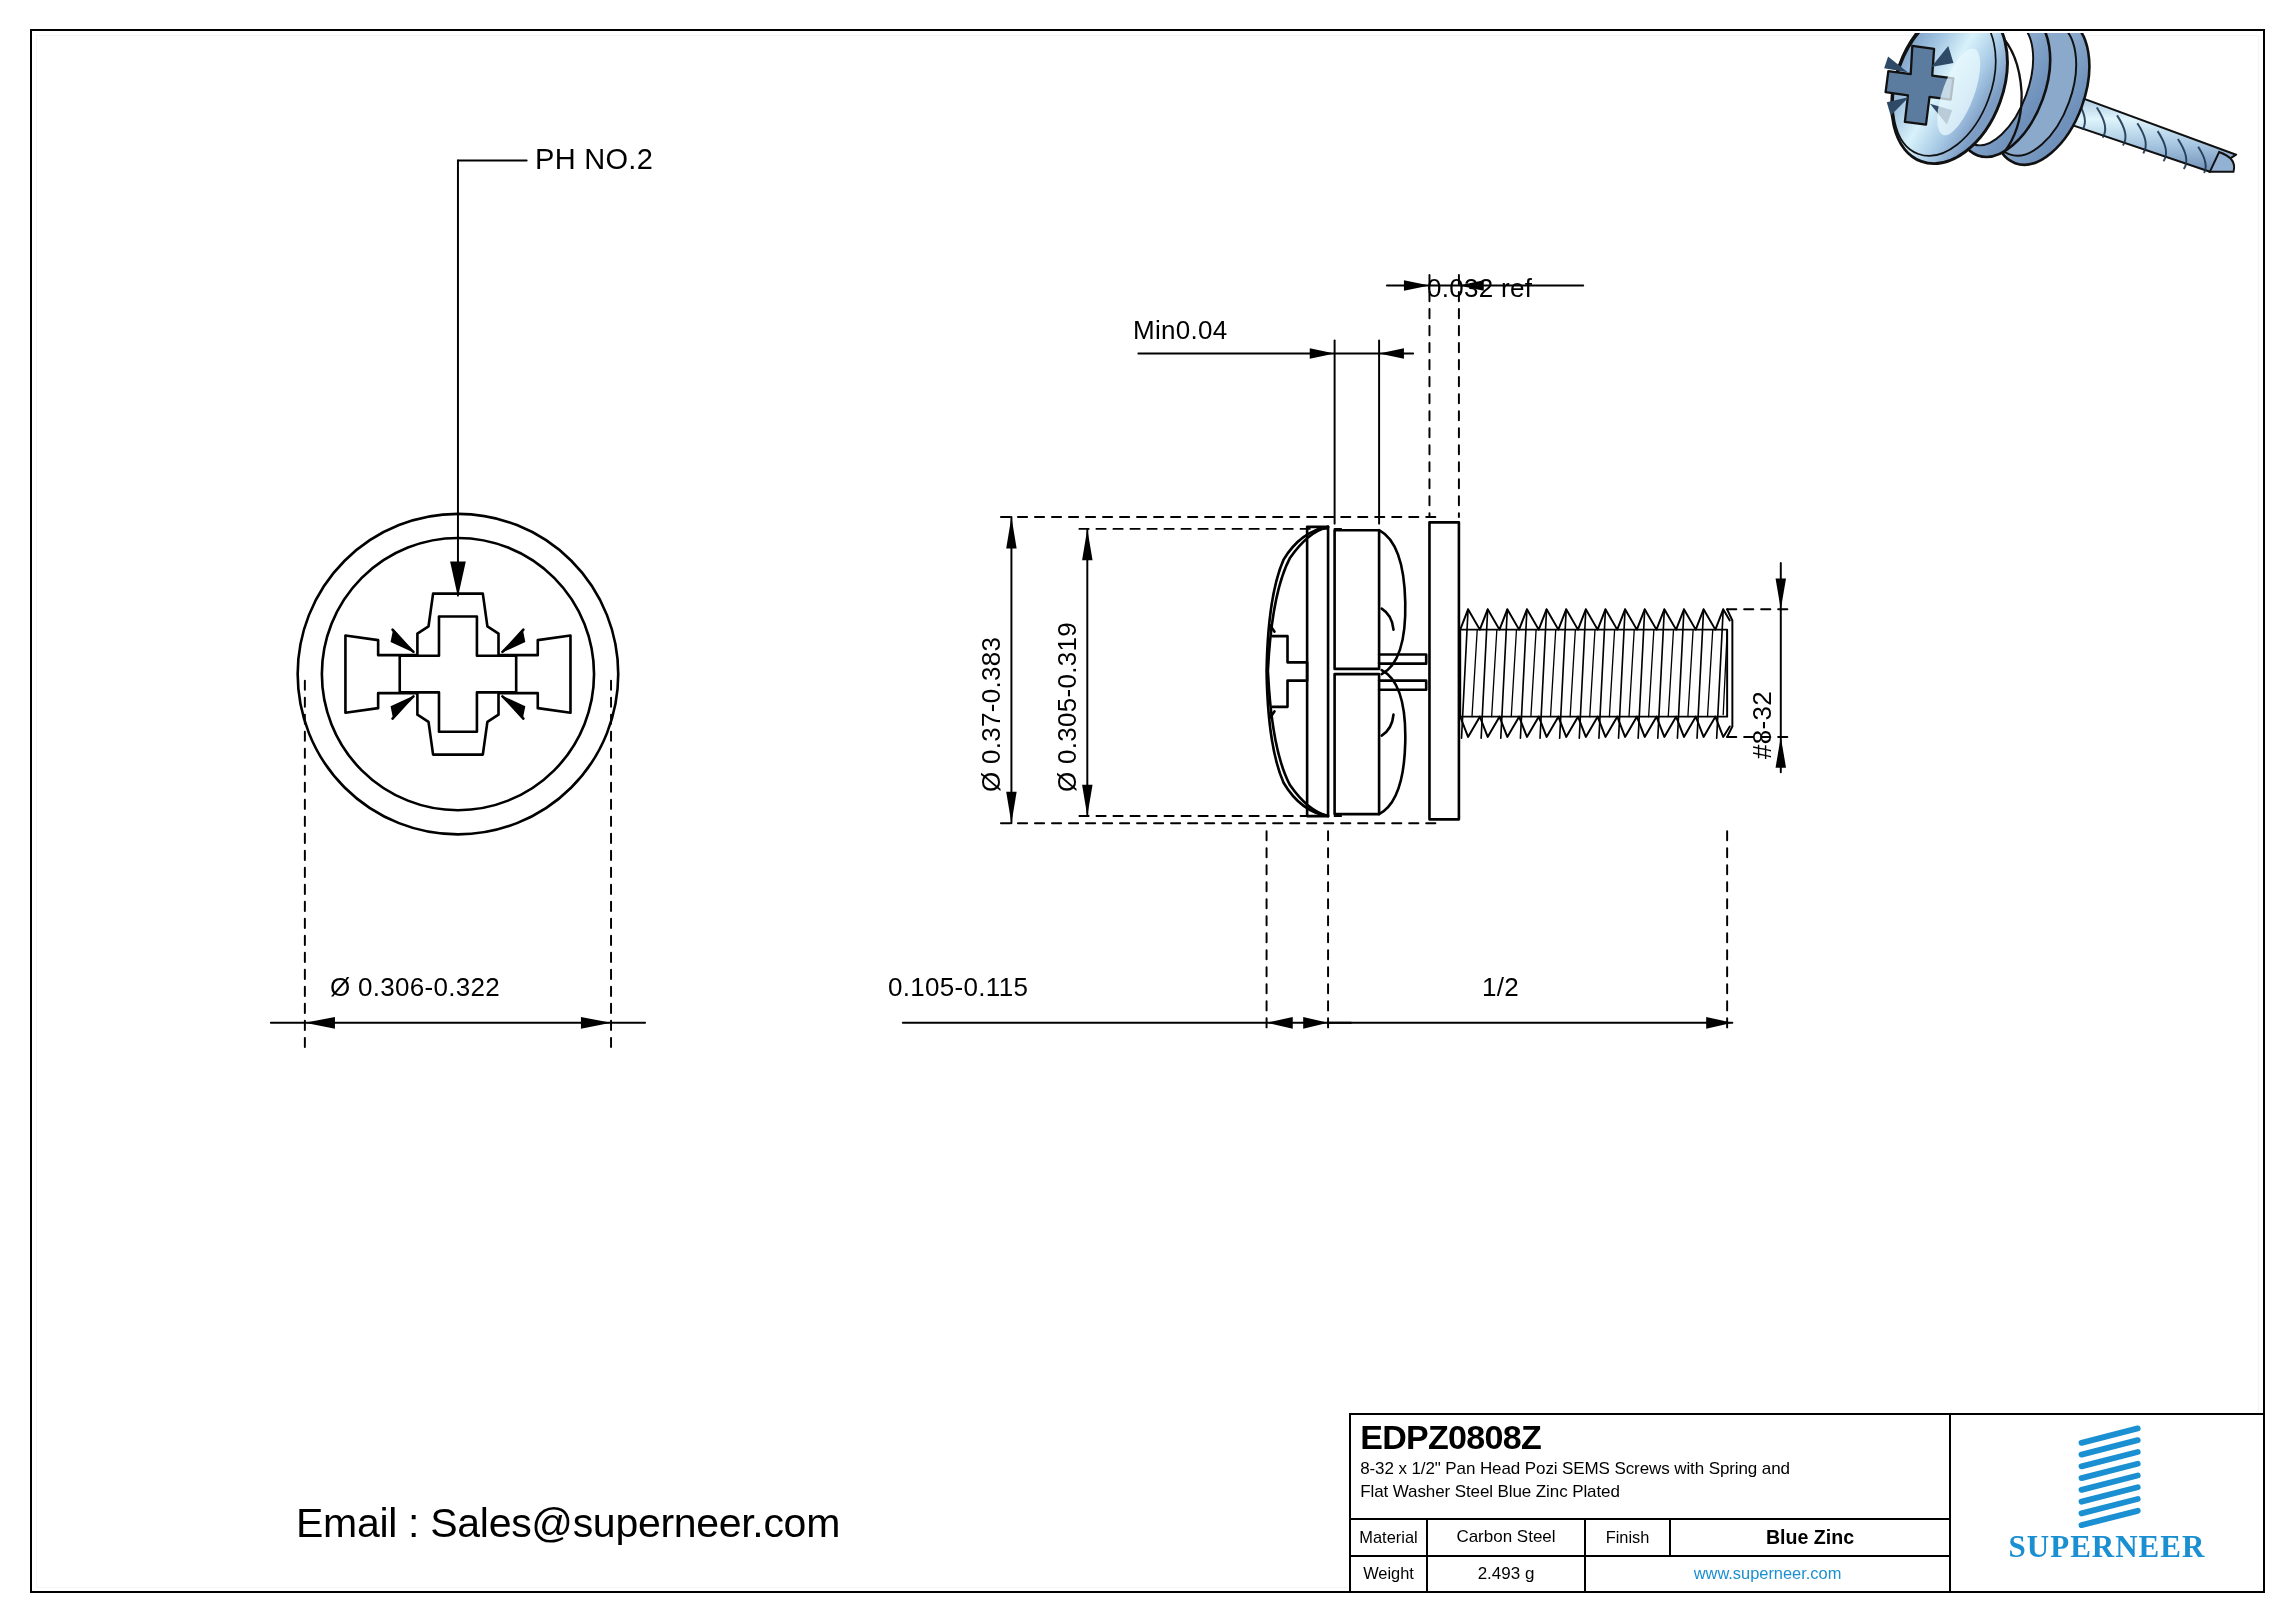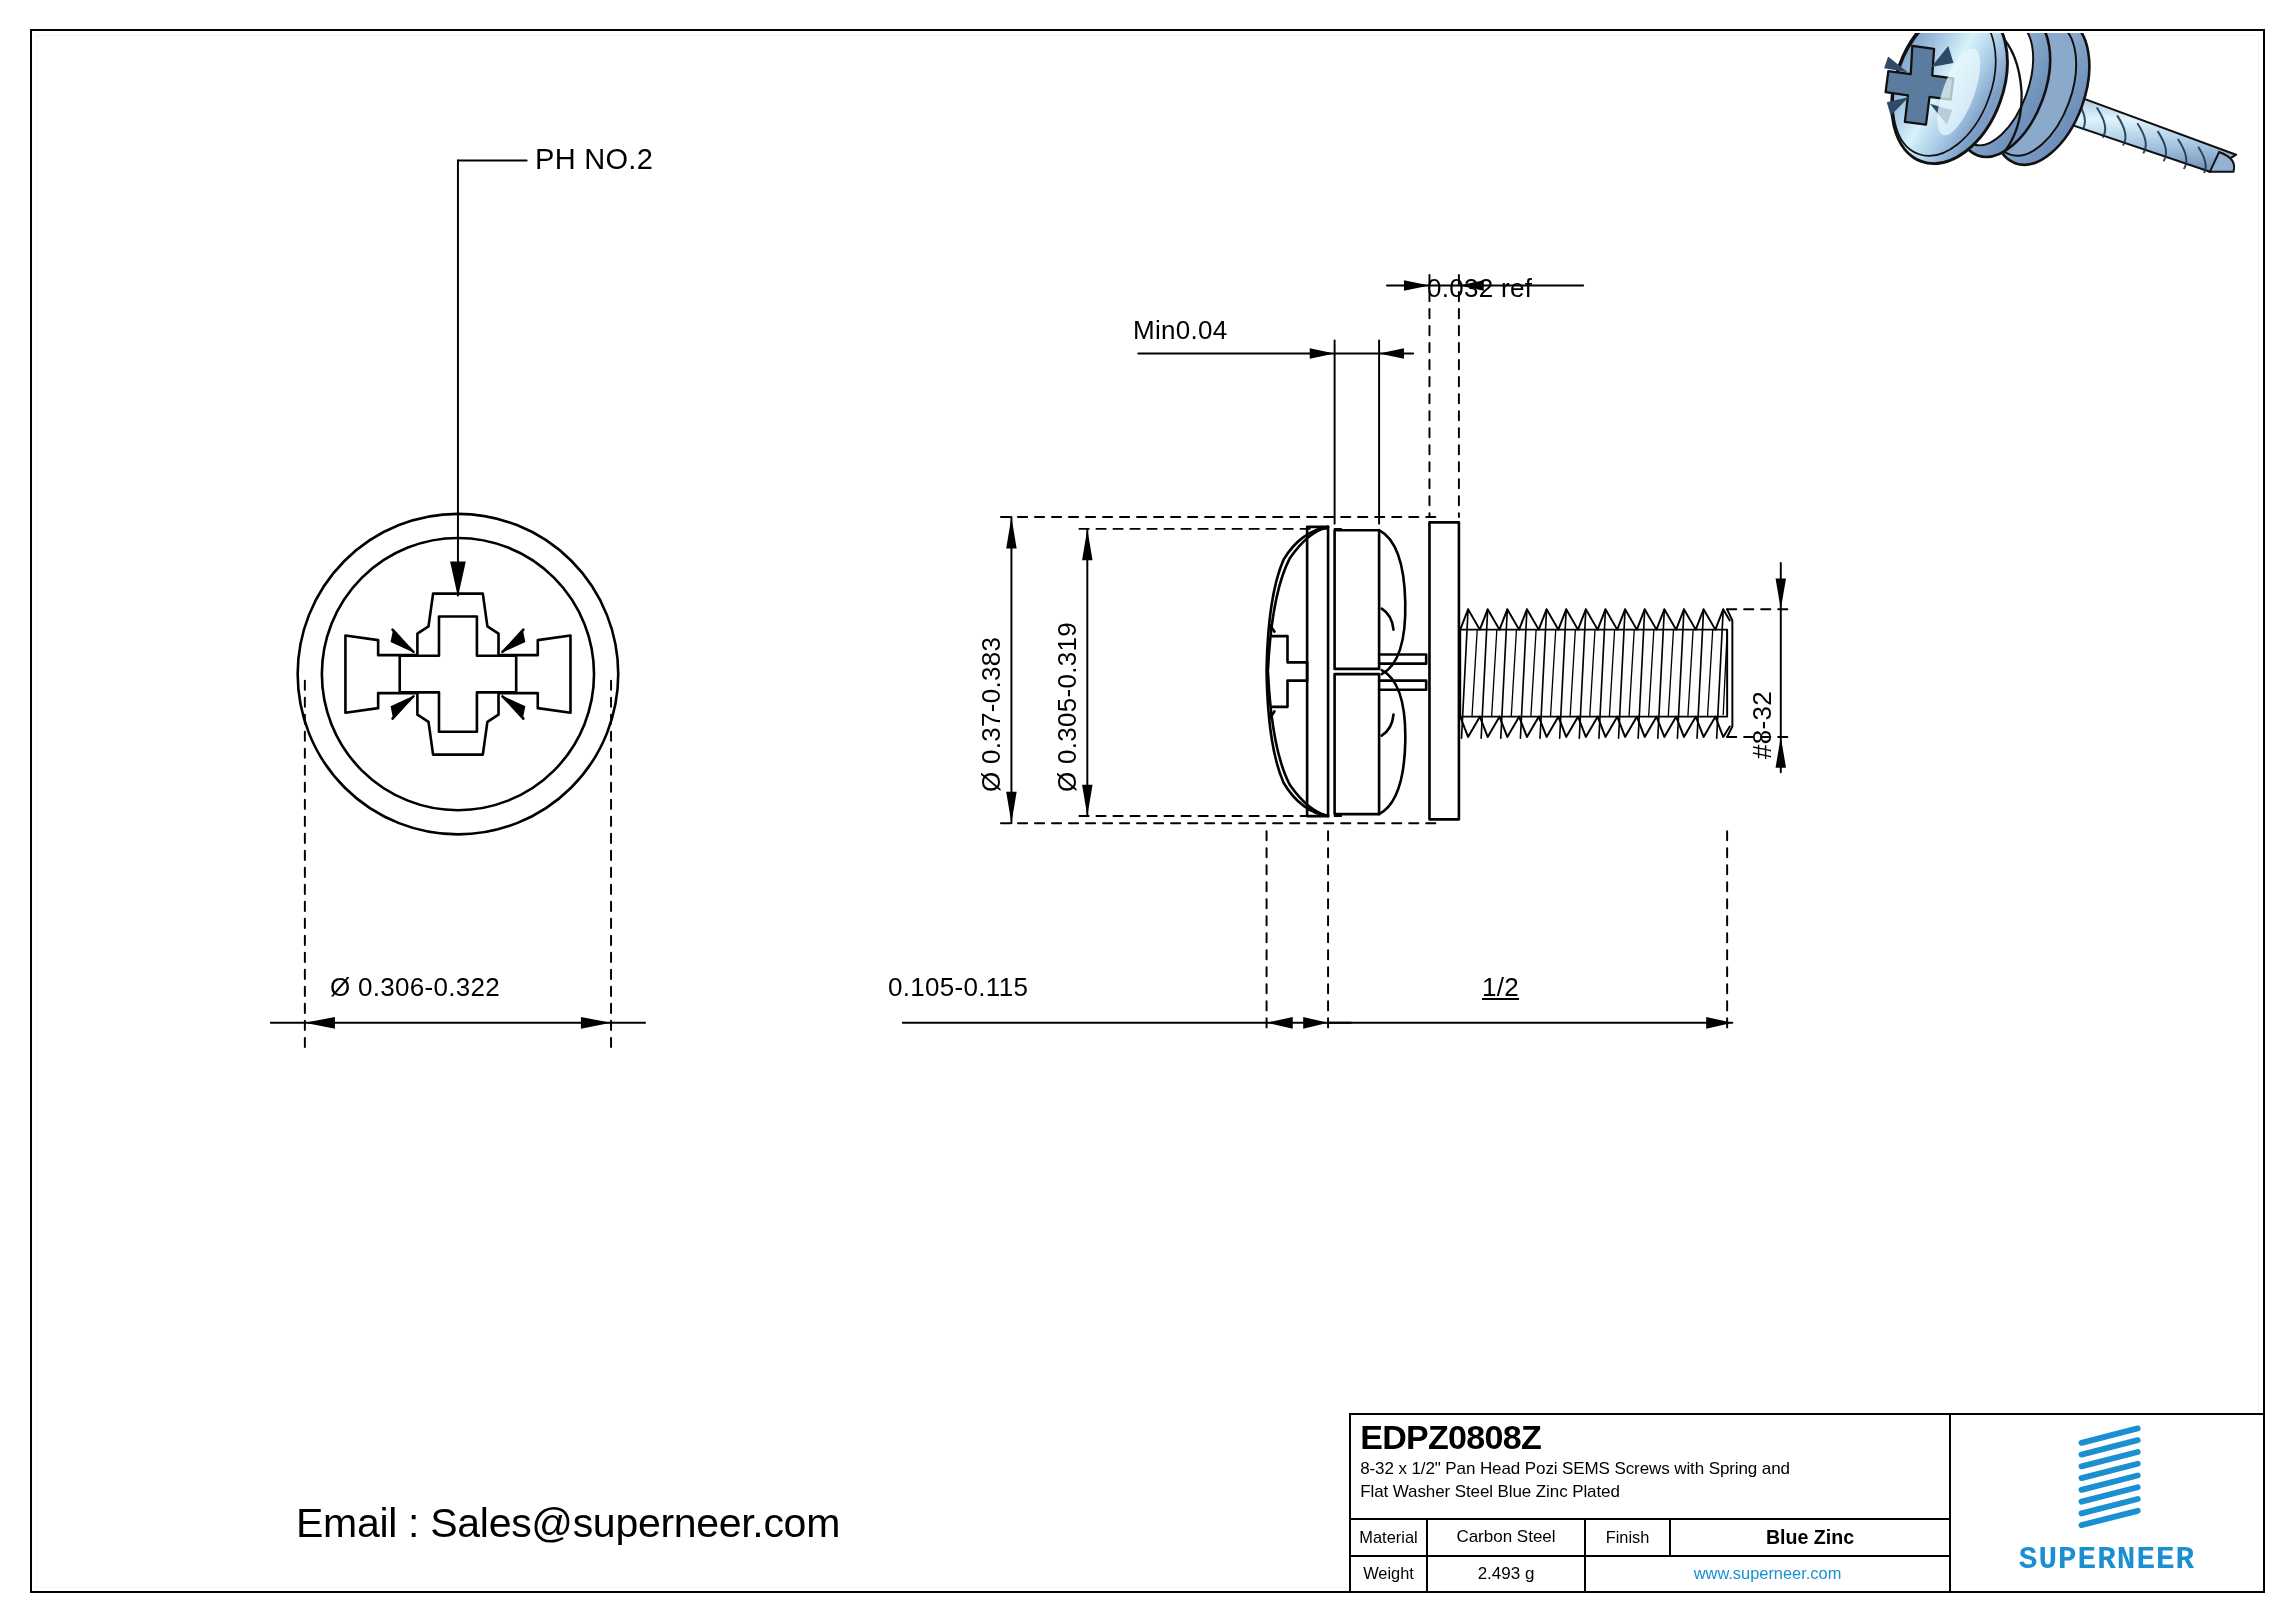--- a/index.html
+++ b/index.html
@@ -118,26 +118,26 @@
   #tb-right {
     flex: 1 1 auto;
     display: flex;
     flex-direction: column;
     align-items: center;
     justify-content: flex-start;
     padding-top: 7.9px;
   }
   #logo-mark { width: 98px; height: 105px; }
   #logo-word {
-    margin-top: 14px;
+    margin-top: 1px;
     font-size: 31px;
     font-weight: bold;
     color: #1a8fd1;
     letter-spacing: 1px;
-    font-family: Liberation Mono, monospace;
+    font-family: Liberation Serif, serif;
   }
 </style>
 </head>
 <body>
 
 <div id="page">
 
   <div id="frame">
     <div id="frame-inner"></div>
   </div>
@@ -355,21 +355,21 @@
   <div class="lbl dim-txt" style="left:1133px; top:317px;">Min0.04</div>
 
   <div class="lbl dim-txt dim-txt-v" style="left:1004px; top:766px;">Ø 0.37-0.383</div>
 
   <div class="lbl dim-txt dim-txt-v" style="left:1080px; top:766px;">Ø 0.305-0.319</div>
 
   <div class="lbl dim-txt dim-txt-v" style="left:1775px; top:733px;">#8-32</div>
 
   <div class="lbl dim-txt" style="left:888px; top:974px;">0.105-0.115</div>
 
-  <div class="lbl dim-txt" style="left:1482px; top:974px;text-decoration:underline;">1/2</div>
+  <div class="lbl dim-txt" style="left:1482px; top:974px;">1/2</div>
 
   <div id="email">Email : Sales@superneer.com</div>
 
   <div id="titleblock">
 
     <div id="tb-left">
       <div id="tb-desc">
         <div id="tb-partno">EDPZ0808Z</div>
         <div id="tb-desc-text">
           <div>8-32 x 1/2" Pan Head Pozi SEMS Screws with Spring and</div>

